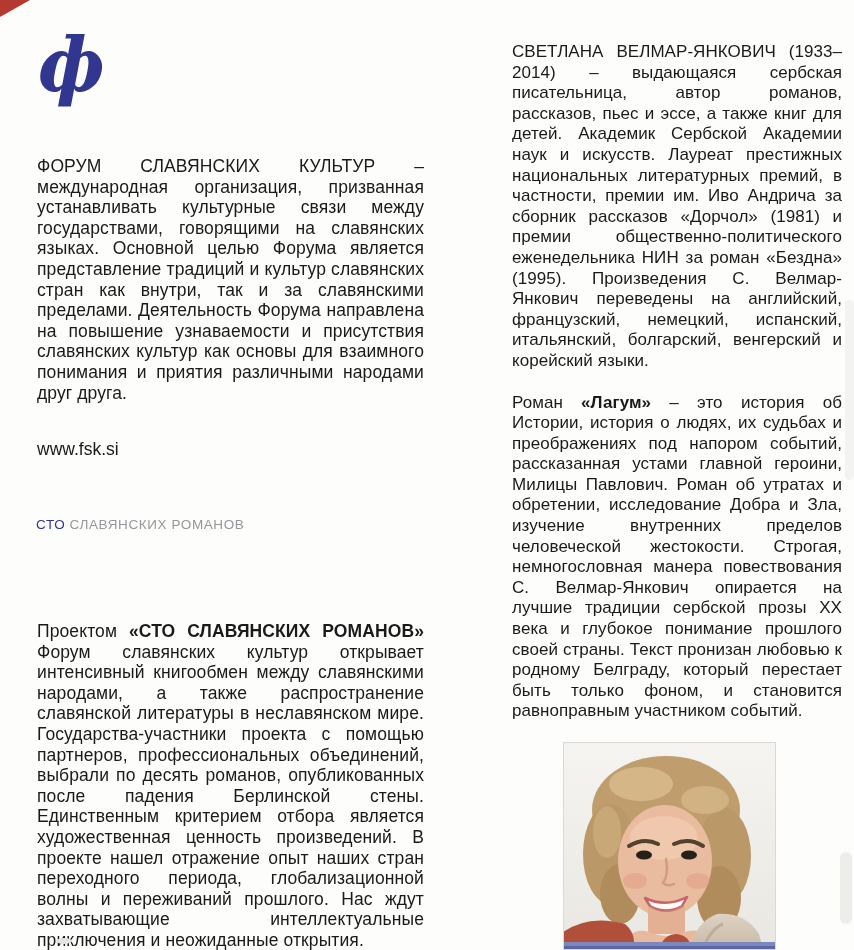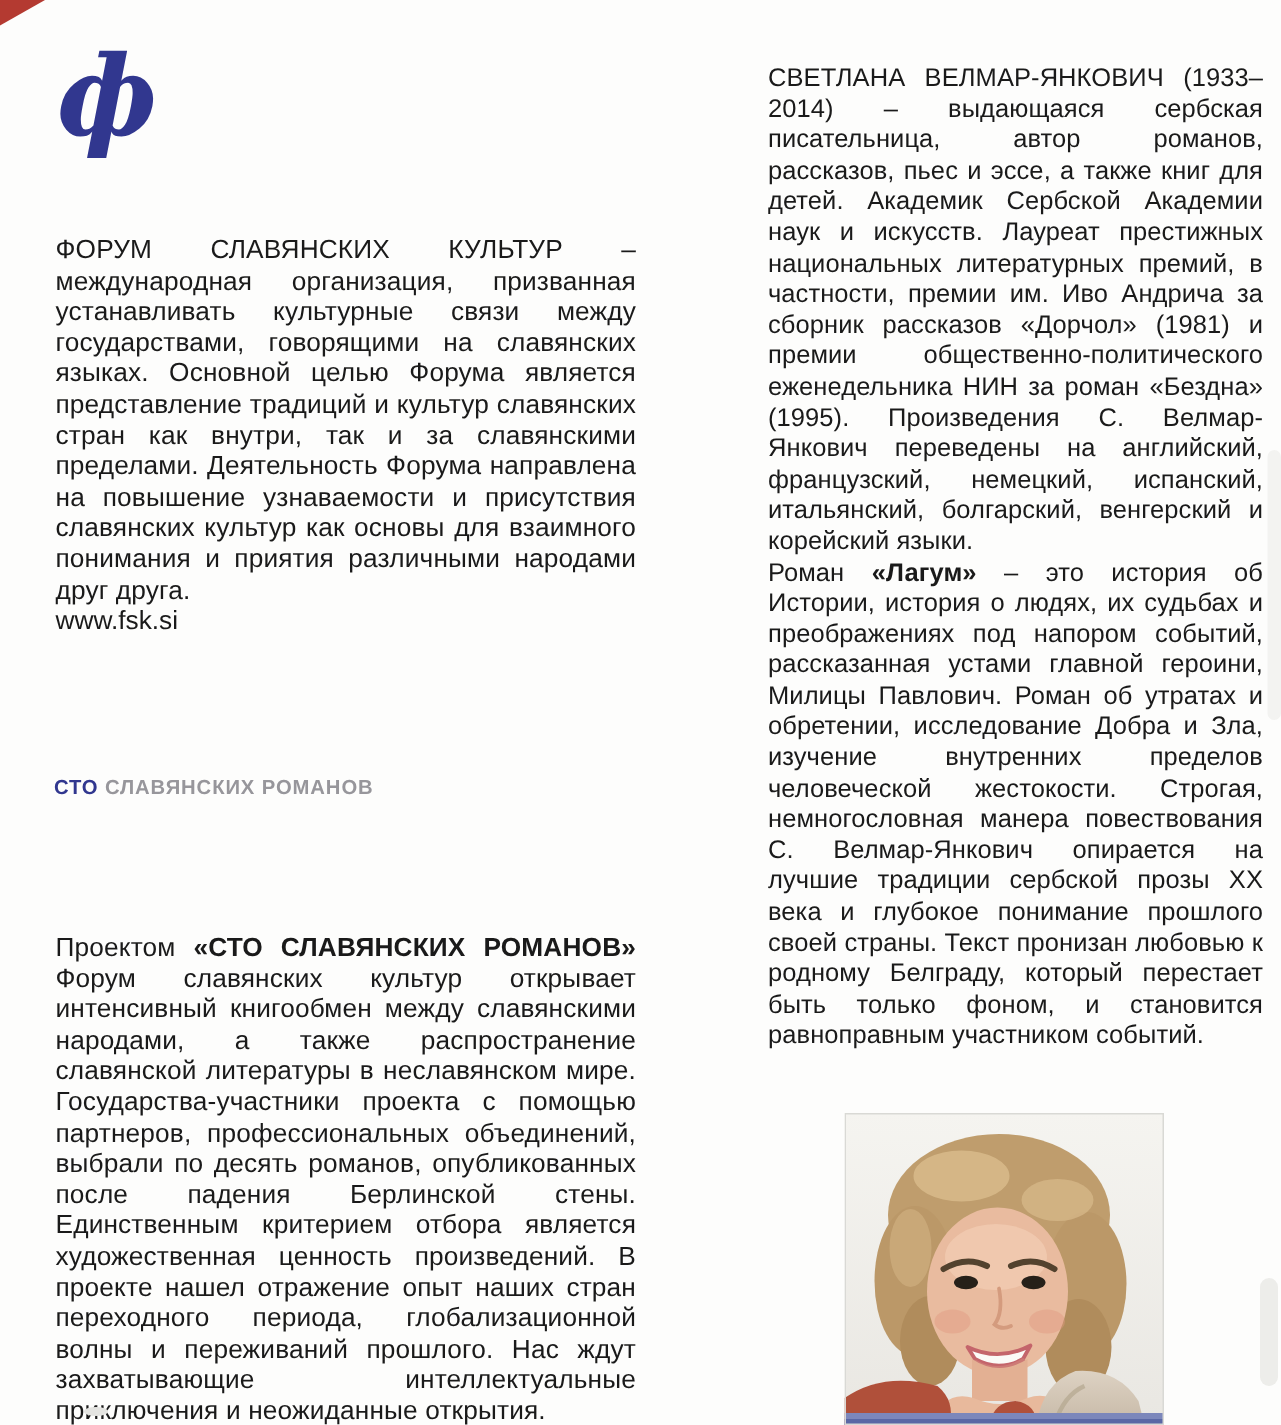--- a/index.html
+++ b/index.html
@@ -15,36 +15,36 @@
   .fsk-logo { position:absolute; left:38px; top:34px; display:flex; align-items:center; gap:12px; color:#31378f; }
   .fsk-glyph { font-family:"DejaVu Serif", serif; font-style:italic; font-weight:bold;
     font-size:74px; line-height:70px; transform:translateY(-4px); }
   .fsk-text { font-weight:bold; font-size:15px; line-height:17.5px; letter-spacing:0.4px; }
 
   
   p.just { margin:0; text-align:justify; }
   .block-left { position:absolute; left:37px; width:387px; }
   .block-left p.just { font-size:17.5px; line-height:20.6px; letter-spacing:0.1px; }
   #about-fsk { top:156px; }
-  .website { font-size:17.5px; line-height:20.6px; }
+  .website { font-size:17.5px; line-height:20.6px;margin-top:36px; }
   strong.lead-caps { font-weight:normal; }
 
   
   .novels-logo { position:absolute; left:36px; top:514px; }
   .novels-glyph { color:#31378f; font-weight:bold; font-size:47px; line-height:46px; letter-spacing:1px; }
-  .novels-label { margin-top:3px; font-size:13.5px; font-weight:bold; letter-spacing:0.6px; }
+  .novels-label { margin-top:3px; font-size:13.5px; font-weight:normal; letter-spacing:0.6px; }
   .novels-label .strong-navy { color:#31378f; }
   .novels-label .gray { color:#97969b; }
 
   #about-project { top:621px; }
 
   
   .col-right { position:absolute; left:512px; top:42px; width:330px; }
   .col-right p.just { font-size:17px; line-height:20.6px; letter-spacing:0.05px; }
-  .col-right .novel-para { }
+  .col-right .novel-para { margin-top:21px; }
 
   
   .photo { position:absolute; left:563px; top:742px; width:213px; height:208px; }
   .photo svg { display:block; }
 
   
   .artifact-right { position:absolute; left:840px; top:852px; width:12px; height:72px;
     background:#ededea; border-radius:6px; }
   .artifact-bottom { position:absolute; left:56px; top:938px; width:16px; height:6px;
     background:#e4e4e1; border-radius:50%; }

